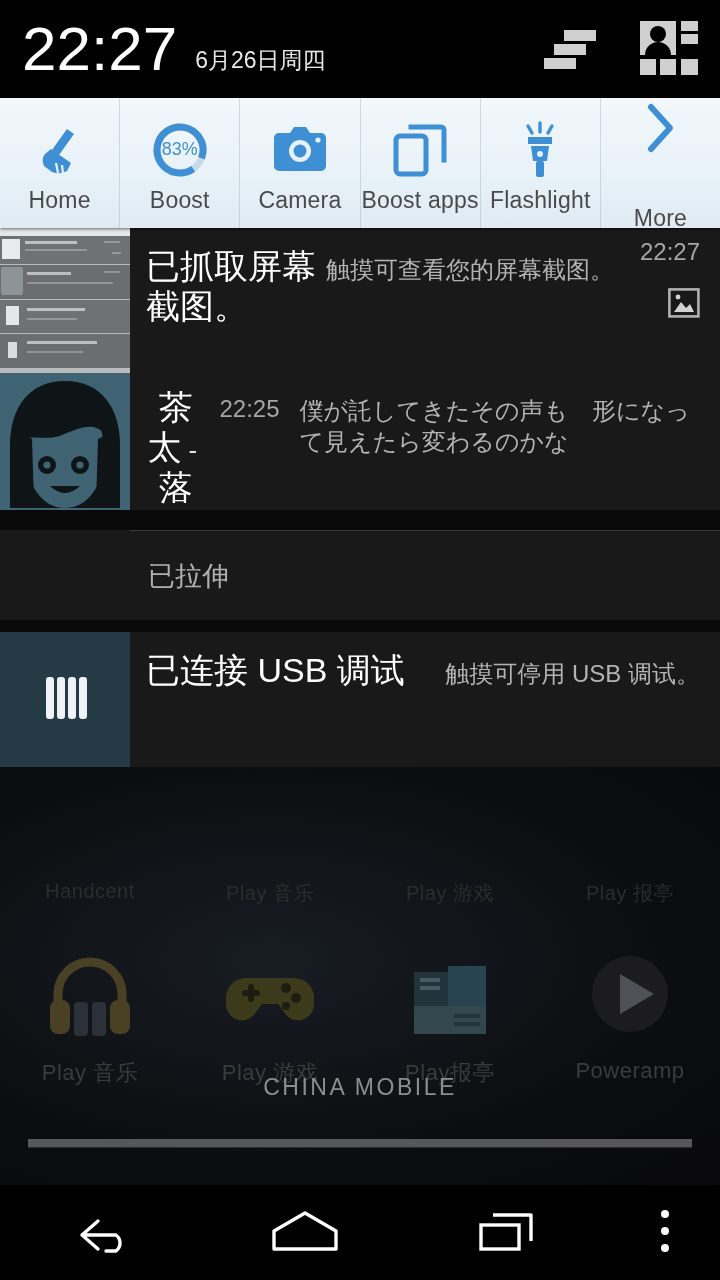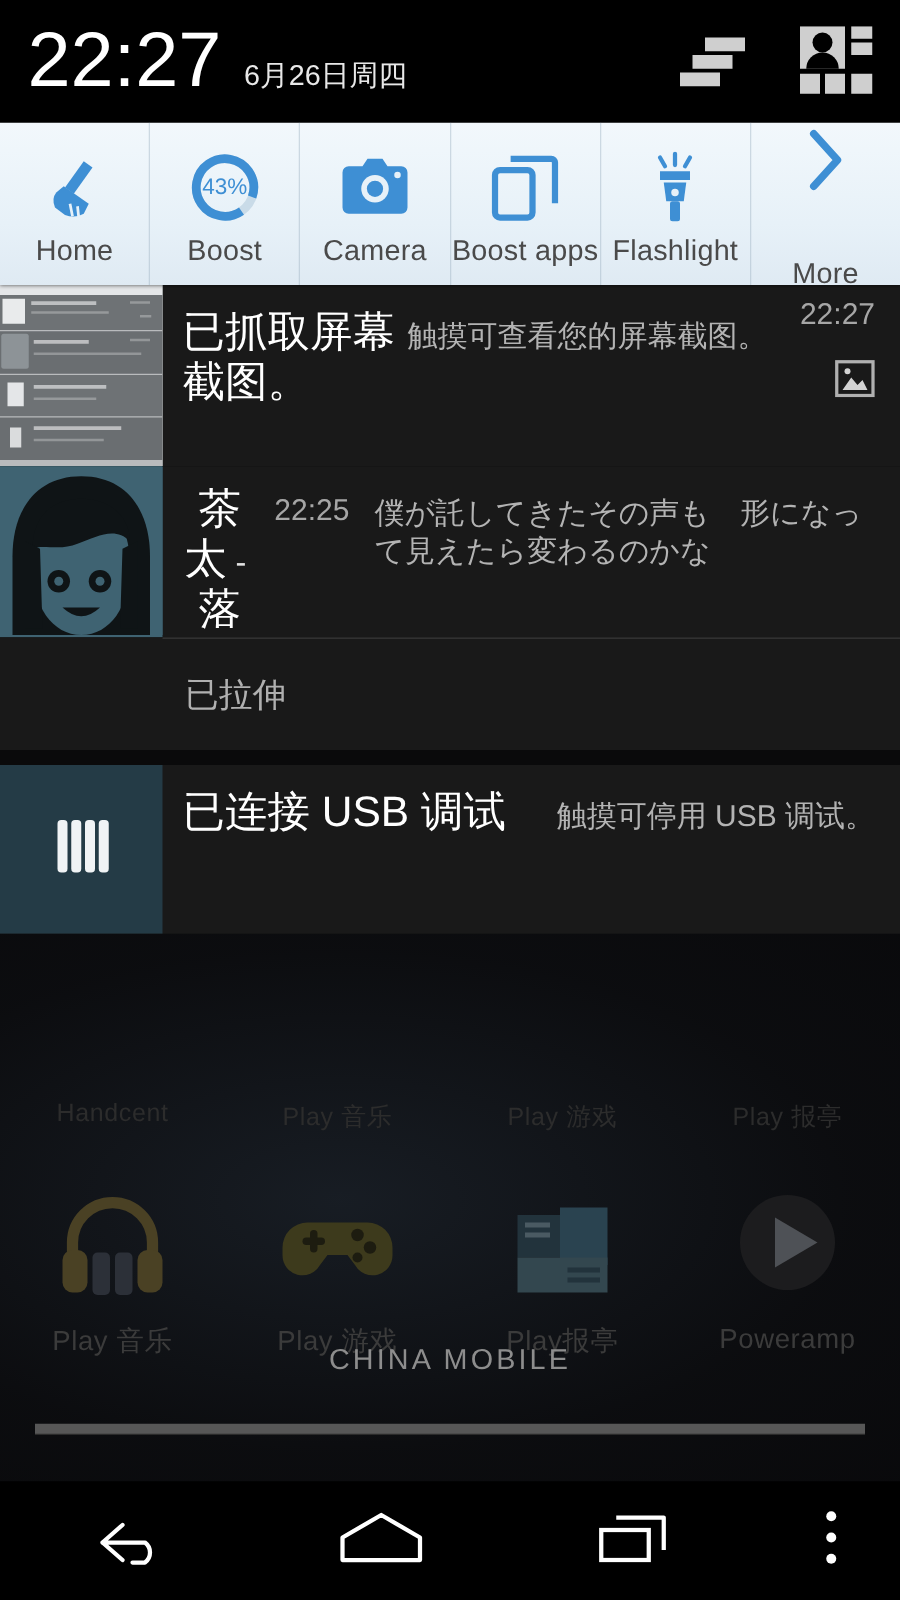--- a/index.html
+++ b/index.html
@@ -156,20 +156,21 @@
   .album-art {
     width: 130px; height: 135px; background: #3f6372;
     position: relative; overflow: hidden;
   }
 
   
   .expand-row {
     background: #191919; width: 720px;
     padding: 0 0 26px 130px;
     position: relative;
+    margin-top: 20px;
   }
   .expand-div {
     position: absolute; left: 130px; top: 0; right: 0;
     height: 1px; background: #3a3a3a;
   }
   .expand-lbl {
     font-size: 27px; color: #b0b0b0; padding-top: 28px; padding-left: 18px;
   }
 
   
@@ -318,21 +319,21 @@
       <div class="qs-lbl">Home</div>
     </div>
 
     <div class="qs-tile">
       <div class="qs-ico">
         <div class="boost-wrap">
           <svg width="60" height="60" viewBox="0 0 60 60">
             <circle cx="30" cy="30" r="23" fill="none" stroke="#c9dbe8" stroke-width="7"></circle>
             <circle cx="30" cy="30" r="23" fill="none" stroke="#3e8fd4" stroke-width="7" stroke-dasharray="130 145" stroke-linecap="butt" transform="rotate(55 30 30)"></circle>
           </svg>
-          <div class="boost-pct">43%</div>
+          <div class="boost-pct">83%</div>
         </div>
       </div>
       <div class="qs-lbl">Boost</div>
     </div>
 
     <div class="qs-tile">
       <div class="qs-ico">
         <svg width="58" height="50" viewBox="0 0 58 50">
           <path d="M19 8 L23 2 H35 L39 8 H50 a5 5 0 0 1 5 5 v28 a5 5 0 0 1 -5 5 H8 a5 5 0 0 1 -5 -5 V13 a5 5 0 0 1 5 -5 z" fill="#3e8fd4"></path>
           <circle cx="29" cy="26" r="11" fill="#e7f1f8"></circle>

